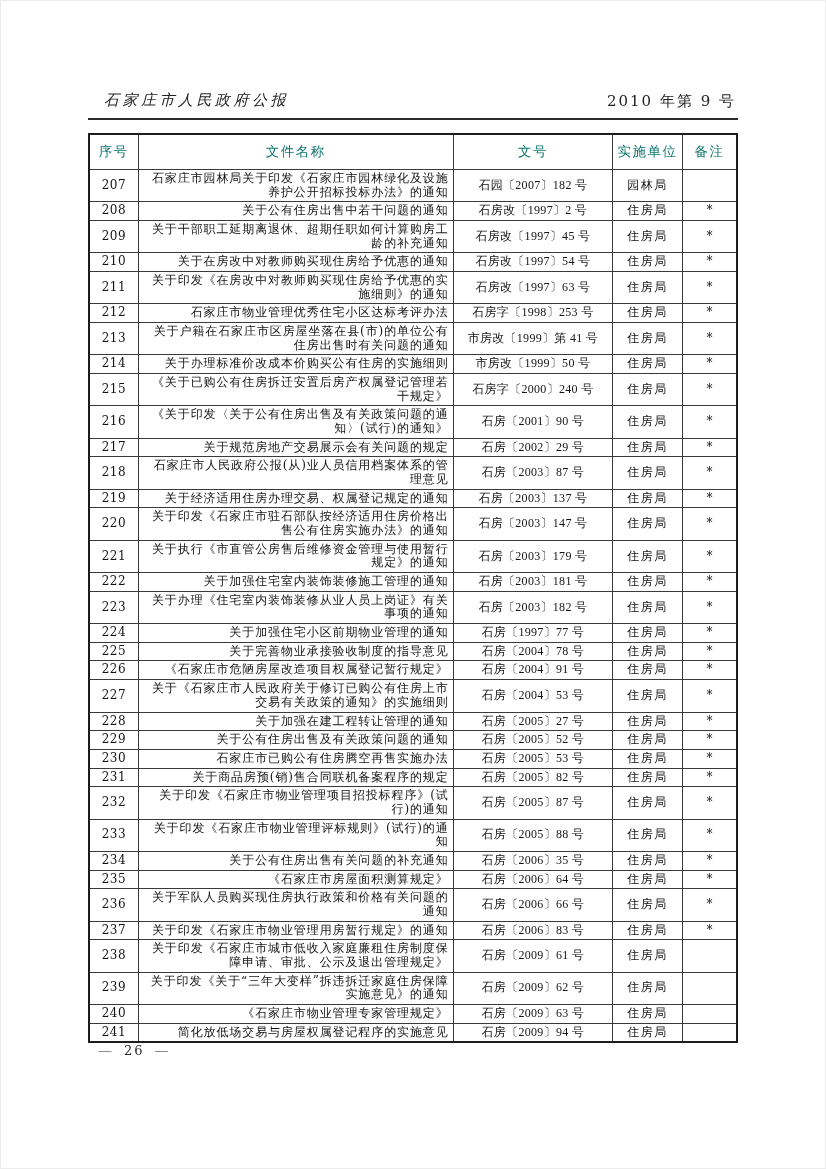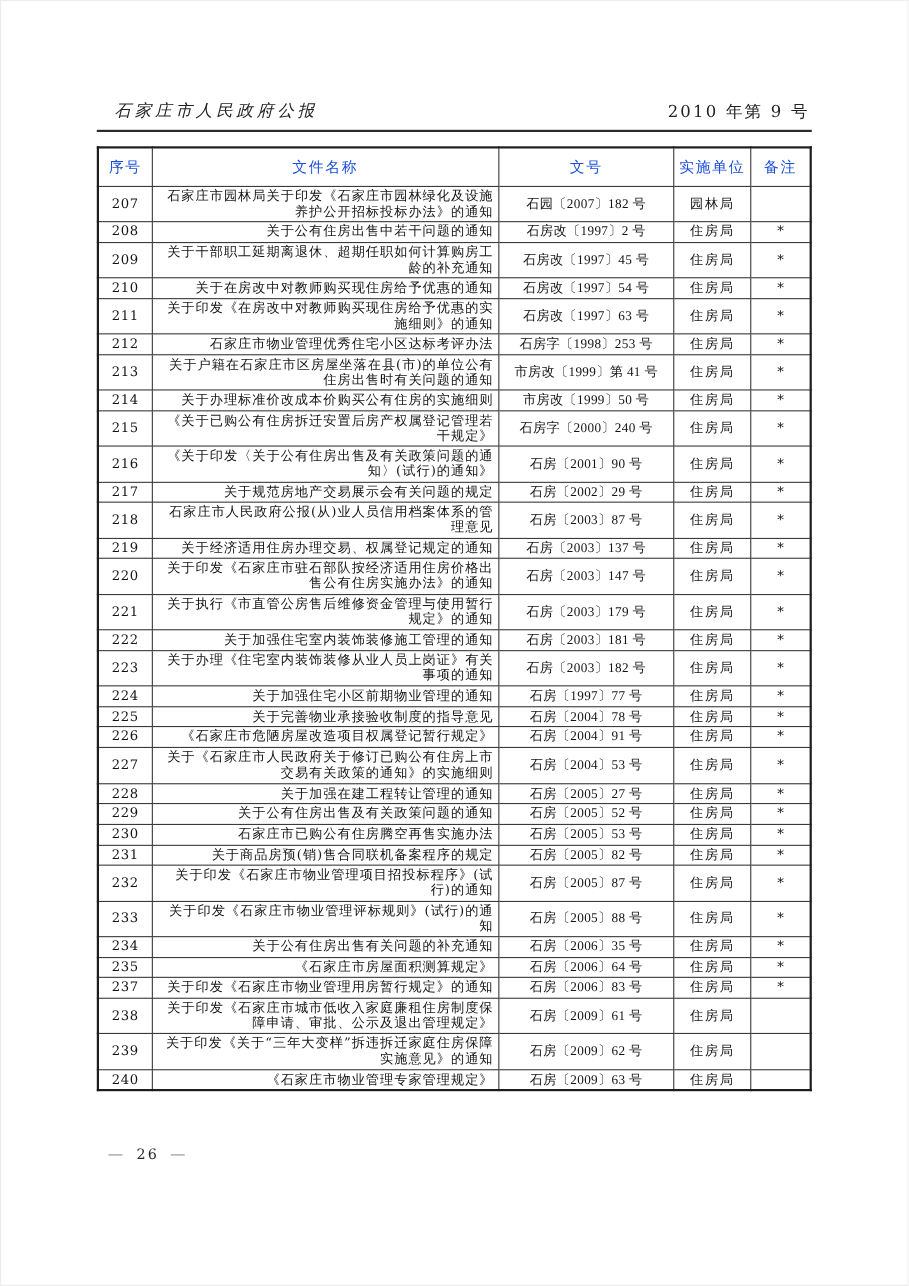--- a/index.html
+++ b/index.html
@@ -37,21 +37,21 @@
   }
   table.doc-table th, table.doc-table td {
     border:1px solid #3a3a3a;
   }
   table.doc-table th {
     font-weight:normal;
     font-size:13.5px;
     letter-spacing:1.5px;
     padding:8px 2px;
     text-align:center;
-    color:#1d4ed8;
+    color:#0f766e;
   }
   table.doc-table td {
     font-size:12px;
     line-height:1.14;
     padding:2px 4px;
     color:#141414;
     vertical-align:middle;
   }
   .col-no     { width:7.6%; }
   .col-title  { width:48.6%; }
@@ -299,20 +299,27 @@
             <td class="col-remark">*</td>
           </tr>
           <tr>
             <td class="col-no">235</td>
             <td class="col-title">《石家庄市房屋面积测算规定》</td>
             <td class="col-docno">石房〔2006〕64 号</td>
             <td class="col-unit">住房局</td>
             <td class="col-remark">*</td>
           </tr>
           <tr>
+            <td class="col-no">236</td>
+            <td class="col-title">关于军队人员购买现住房执行政策和价格有关问题的通知</td>
+            <td class="col-docno">石房〔2006〕66 号</td>
+            <td class="col-unit">住房局</td>
+            <td class="col-remark">*</td>
+          </tr>
+          <tr>
             <td class="col-no">237</td>
             <td class="col-title">关于印发《石家庄市物业管理用房暂行规定》的通知</td>
             <td class="col-docno">石房〔2006〕83 号</td>
             <td class="col-unit">住房局</td>
             <td class="col-remark">*</td>
           </tr>
           <tr>
             <td class="col-no">238</td>
             <td class="col-title">关于印发《石家庄市城市低收入家庭廉租住房制度保障申请、审批、公示及退出管理规定》</td>
             <td class="col-docno">石房〔2009〕61 号</td>
@@ -323,20 +330,27 @@
             <td class="col-no">239</td>
             <td class="col-title">关于印发《关于“三年大变样”拆违拆迁家庭住房保障实施意见》的通知</td>
             <td class="col-docno">石房〔2009〕62 号</td>
             <td class="col-unit">住房局</td>
             <td class="col-remark"></td>
           </tr>
           <tr>
             <td class="col-no">240</td>
             <td class="col-title">《石家庄市物业管理专家管理规定》</td>
             <td class="col-docno">石房〔2009〕63 号</td>
+            <td class="col-unit">住房局</td>
+            <td class="col-remark"></td>
+          </tr>
+          <tr>
+            <td class="col-no">241</td>
+            <td class="col-title">简化放低场交易与房屋权属登记程序的实施意见</td>
+            <td class="col-docno">石房〔2009〕94 号</td>
             <td class="col-unit">住房局</td>
             <td class="col-remark"></td>
           </tr>
         </tbody>
     </table>
   </div>
 
   <div class="footer">
     <span class="dash">—</span>
     <span class="num">26</span>

